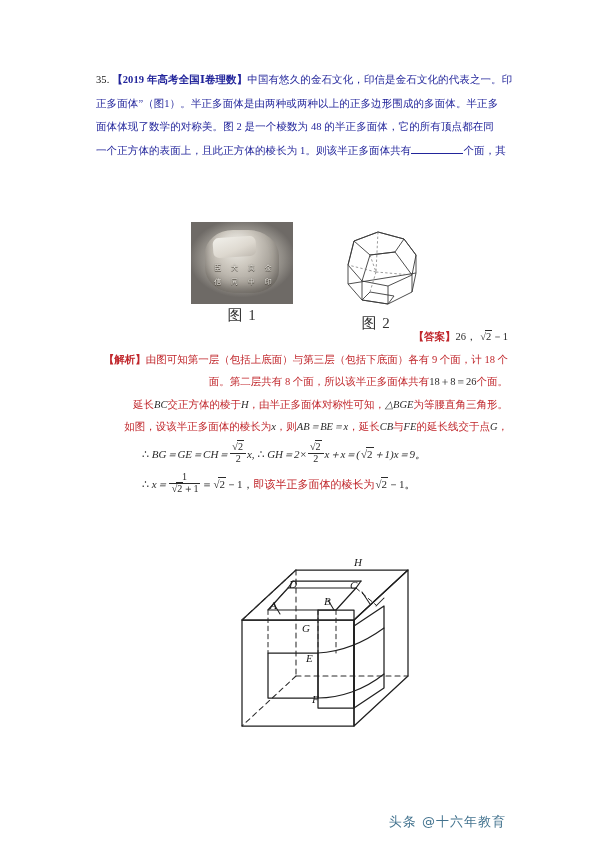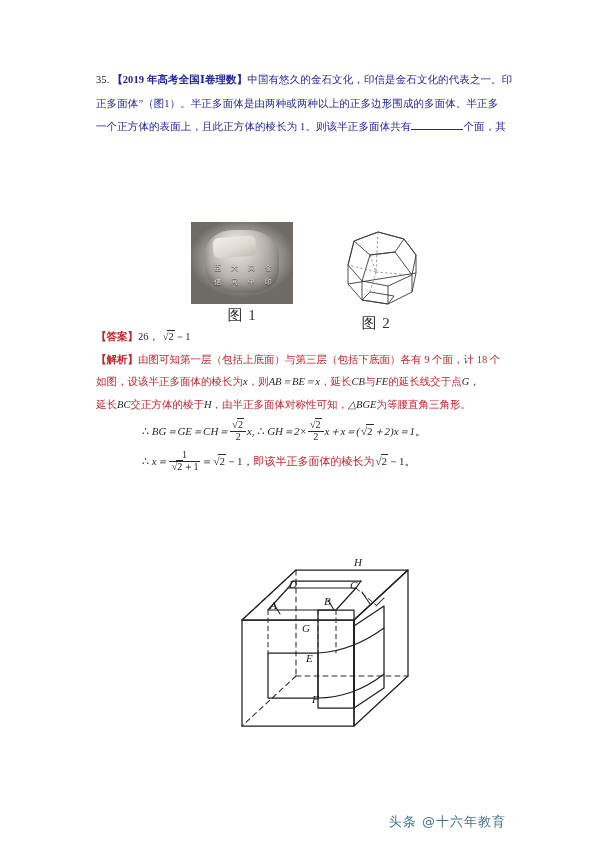--- a/index.html
+++ b/index.html
@@ -142,20 +142,21 @@
     position: absolute;
     left: 96px;
     top: 326px;
     width: 412px;
   }
   .aline {
     font-size: 10.5px;
     line-height: 22.5px;
     color: #c0262b;
     white-space: nowrap;
+    text-align: right;
   }
   .aline .tag { font-weight: bold; }
   .dark { color: #2b2b2b; }
   .mathtxt {
     font-family: "Liberation Serif", serif;
     font-style: italic;
     color: #2b2b2b;
   }
   .upr { font-style: normal; }
 
@@ -222,20 +223,23 @@
     <div class="qline">
       <span class="qnum">35.</span>
       <span class="tag">【2019 年高考全国Ⅰ卷理数】</span><span>中国有悠久的金石文化，印信是金石文化的代表之一。印</span>
     </div>
 
 
     <div class="qline">
       <span>正多面体”（图1）。半正多面体是由两种或两种以上的正多边形围成的多面体。半正多</span>
     </div>
 
+    <div class="qline">
+      <span>面体体现了数学的对称美。图 2 是一个棱数为 48 的半正多面体，它的所有顶点都在同</span>
+    </div>
 
     <div class="qline">
       <span>一个正方体的表面上，且此正方体的棱长为 1。则该半正多面体共有</span><span class="blank b1"></span><span>个面，其</span>
     </div>
 
   </div>
 
   <div class="figrow">
 
     <div class="fig1wrap">
@@ -284,34 +288,37 @@
   <div class="ansblock">
 
     <div class="aline">
       <span class="tag">【答案】</span><span class="dark">26，</span>&nbsp;<span class="dark rad"><span class="radsym">√</span><span class="radbody">2</span></span><span class="dark">－1</span>
     </div>
 
     <div class="aline">
       <span class="tag">【解析】</span><span>由图可知第一层（包括上底面）与第三层（包括下底面）各有 9 个面，计 18 个</span>
     </div>
 
+    <div class="aline">
+      <span>面。第二层共有 8 个面，所以该半正多面体共有</span><span class="dark">18＋8＝26</span><span>个面。</span>
+    </div>
+
+    <div class="aline">
+      <span>延长</span><span class="mathtxt">BC</span><span>交正方体的棱于</span><span class="mathtxt">H</span><span>，由半正多面体对称性可知，</span><span class="mathtxt">△BGE</span><span>为等腰直角三角形。</span>
+    </div>
 
     <div class="aline">
       <span>如图，设该半正多面体的棱长为</span><span class="mathtxt">x</span><span>，则</span><span class="mathtxt">AB＝BE＝x</span><span>，延长</span><span class="mathtxt">CB</span><span>与</span><span class="mathtxt">FE</span><span>的延长线交于点</span><span class="mathtxt">G</span><span>，</span>
-    </div>
-
-    <div class="aline">
-      <span>延长</span><span class="mathtxt">BC</span><span>交正方体的棱于</span><span class="mathtxt">H</span><span>，由半正多面体对称性可知，</span><span class="mathtxt">△BGE</span><span>为等腰直角三角形。</span>
     </div>
 
     <div class="mathrow indent">
       <span>∴</span>
       <span class="mathtxt">BG＝GE＝CH＝</span><span class="frac dark"><span class="num rad"><span class="radsym">√</span><span class="radbody">2</span></span><span class="den">2</span></span><span class="mathtxt">x,</span>
       <span>∴</span>
-      <span class="mathtxt">GH＝2×</span><span class="frac dark"><span class="num rad"><span class="radsym">√</span><span class="radbody">2</span></span><span class="den">2</span></span><span class="mathtxt">x＋x＝(</span><span class="dark rad"><span class="radsym">√</span><span class="radbody">2</span></span><span class="mathtxt">＋2)x＝1。</span>
+      <span class="mathtxt">GH＝2×</span><span class="frac dark"><span class="num rad"><span class="radsym">√</span><span class="radbody">2</span></span><span class="den">2</span></span><span class="mathtxt">x＋x＝(</span><span class="dark rad"><span class="radsym">√</span><span class="radbody">2</span></span><span class="mathtxt">＋1)x＝9。</span>
     </div>
 
     <div class="mathrow indent">
       <span>∴</span>
       <span class="mathtxt">x＝</span><span class="frac dark"><span class="num">1</span><span class="den"><span class="rad"><span class="radsym">√</span><span class="radbody">2</span></span><span>＋1</span></span></span><span class="mathtxt upr">＝</span><span class="dark rad"><span class="radsym">√</span><span class="radbody">2</span></span><span class="dark">－1，</span><span style="color:#c0262b">即该半正多面体的棱长为</span><span class="dark rad"><span class="radsym">√</span><span class="radbody">2</span></span><span class="dark">－1。</span>
     </div>
   </div>
 
   <div class="cubefig">
     <svg width="212" height="186" viewBox="0 0 212 186">

